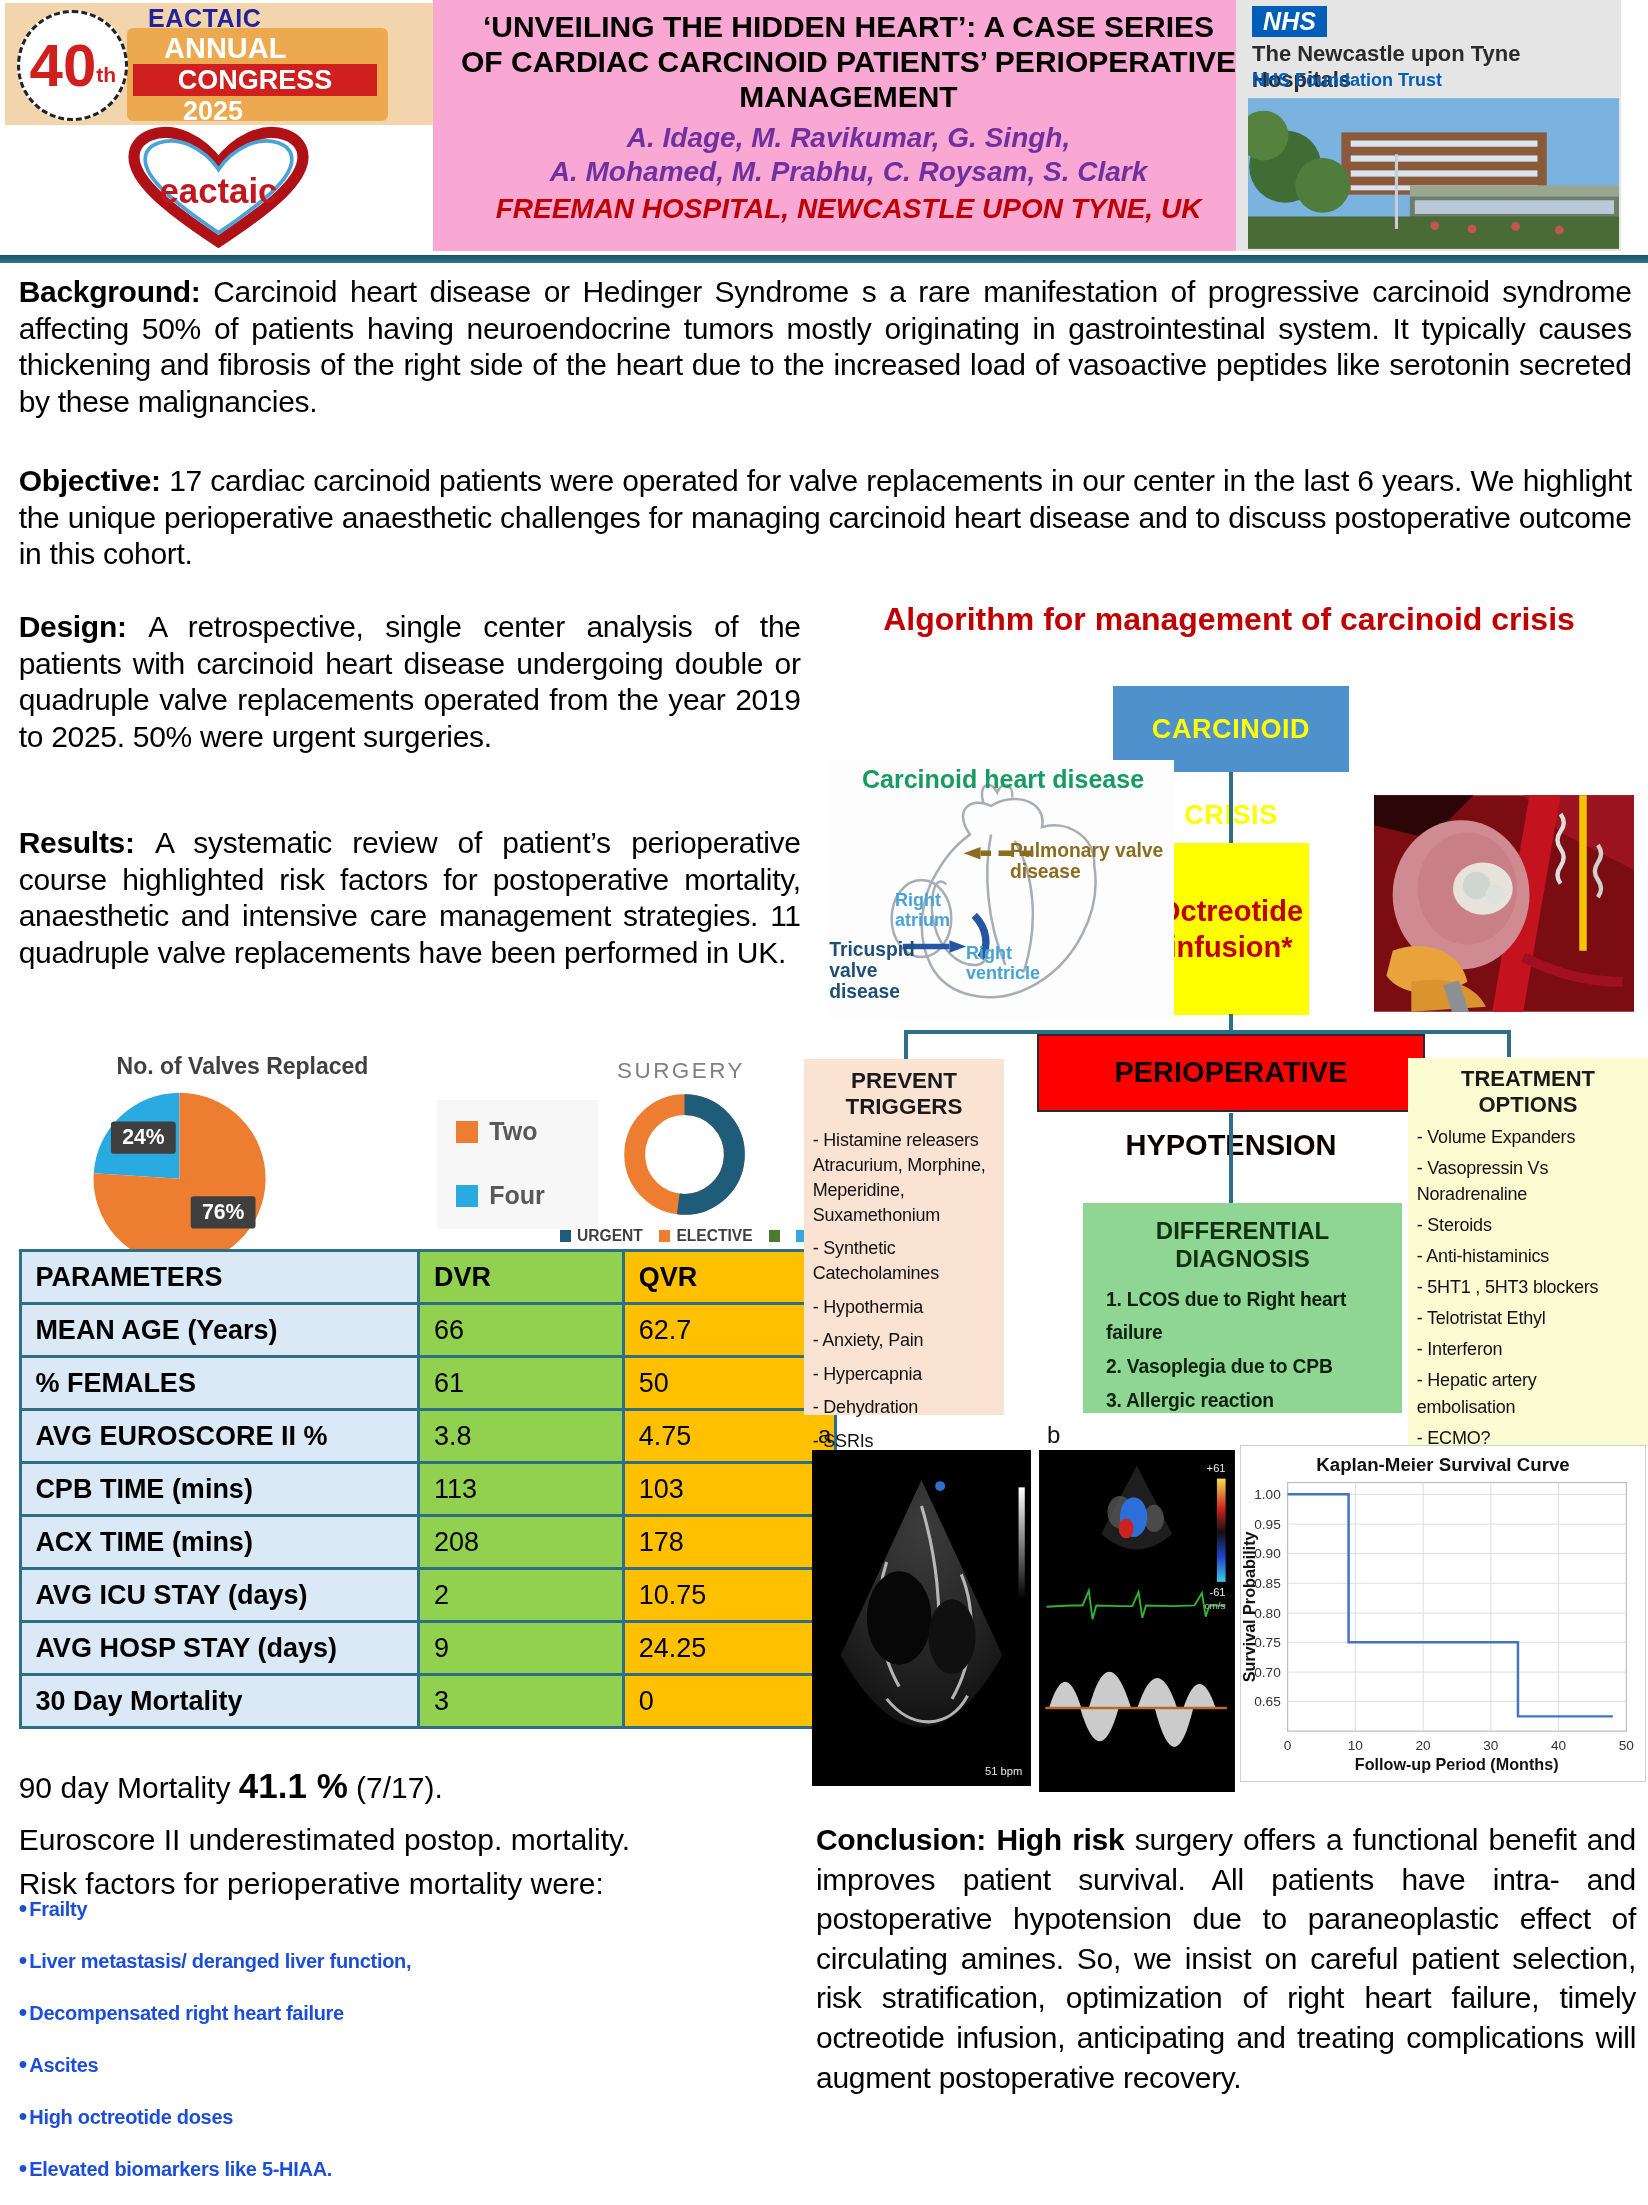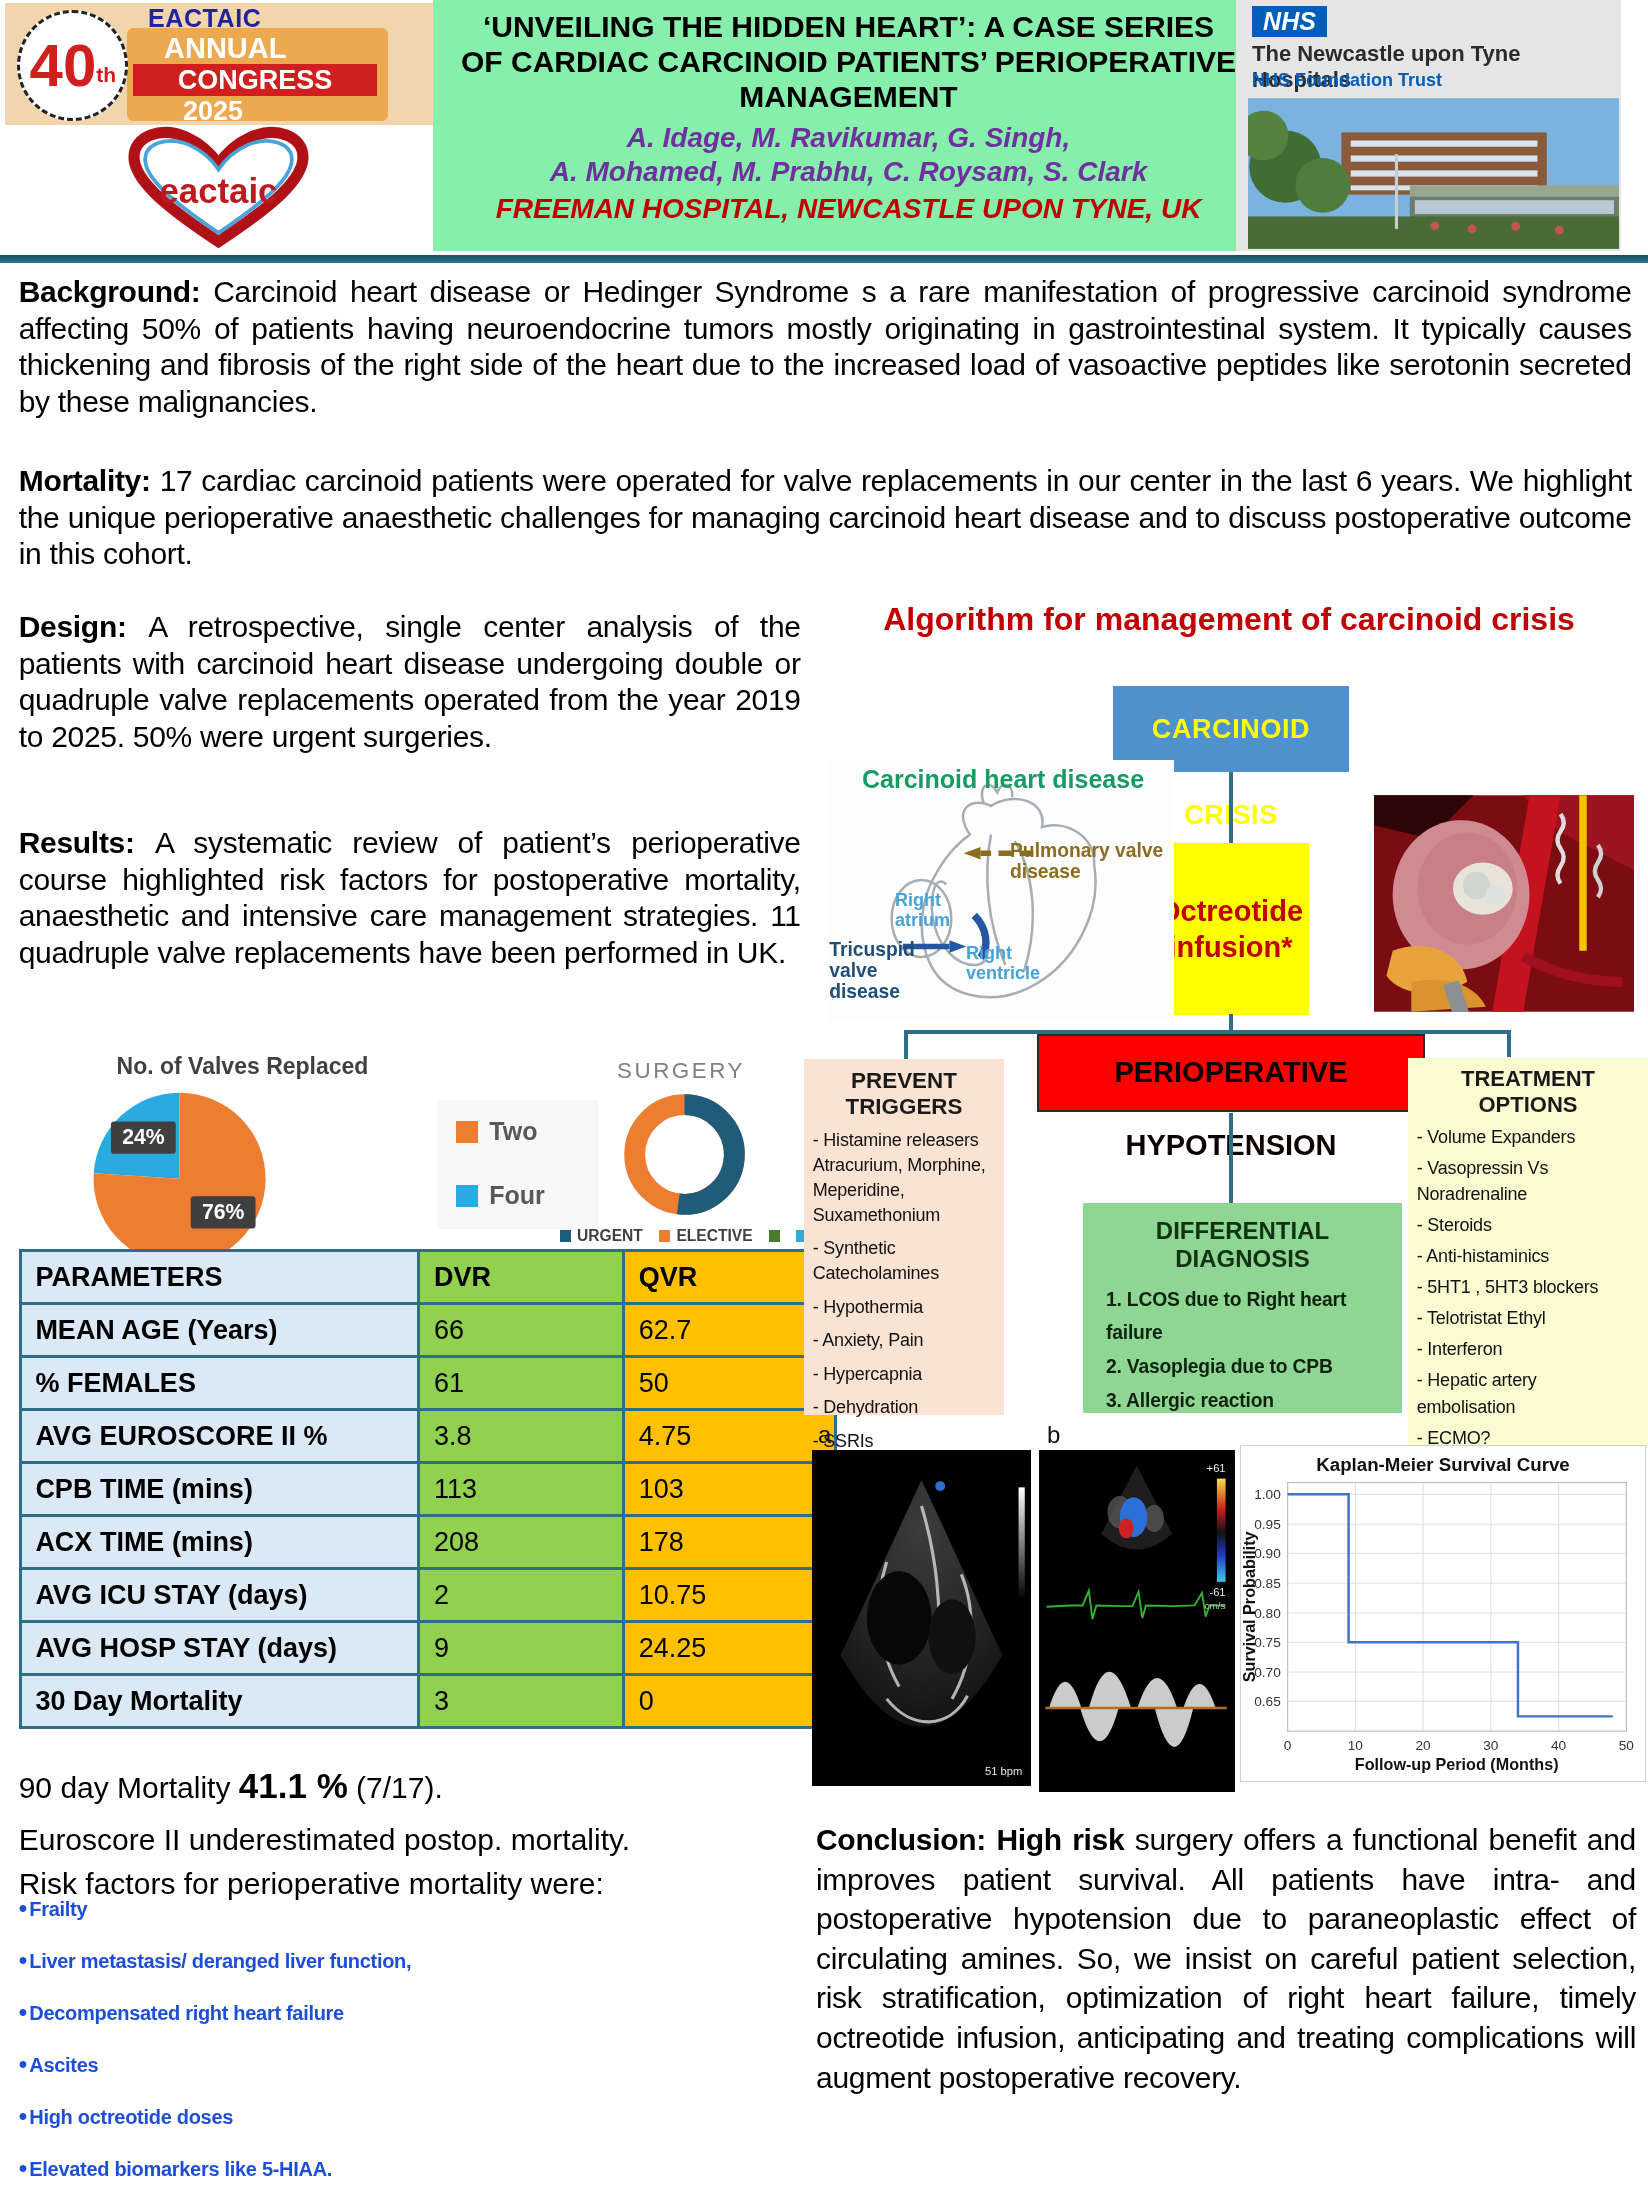--- a/index.html
+++ b/index.html
@@ -1,21 +1,21 @@
 <!DOCTYPE html>
 <html style="font-size:10px"><head>
 <meta charset="utf-8">
 <style>
   html,body{margin:0;padding:0;background:#ffffff;}
   #poster{position:relative;width:1649px;height:2205px;background:#ffffff;overflow:hidden;
           font-family:"Liberation Sans","DejaVu Sans",sans-serif;color:#000;}
   .abs{position:absolute;}
 
   
-  .hdr-center{left:433px;top:0;width:831px;height:251px;background:#86efac;text-align:center;}
+  .hdr-center{left:433px;top:0;width:831px;height:251px;background:#f9a8d4;text-align:center;}
   .poster-title{margin:10px auto 0;width:778px;font-size:30px;font-weight:800;line-height:1.16;color:#000;}
   .authors{width:778px;margin:6.2px auto 0;font-size:28px;font-weight:700;font-style:italic;color:#7030a0;line-height:1.22;}
   .affiliation{width:803px;margin:3.7px auto 0;font-size:28px;font-weight:700;font-style:italic;color:#c00000;}
 
   .logo-left{left:5px;top:0;width:428px;height:251px;background:#fff;}
   .congress{position:absolute;left:0;top:2.5px;width:428px;height:122px;background:#f2d5ac;}
   .congress-orange{position:absolute;left:122px;top:25px;width:261px;height:93px;background:#eda94f;border-radius:6.2px;}
   .c-org{position:absolute;left:143px;top:1.2px;width:224px;font-size:25px;font-weight:800;color:#20239b;letter-spacing:0.6px;}
   .c-annual{position:absolute;left:159px;top:29px;width:205px;font-size:29px;font-weight:800;color:#fff;}
   .c-congress{position:absolute;left:128px;top:61px;width:244px;height:32px;background:#cf1f1f;color:#fff;
@@ -170,21 +170,21 @@
       <rect x="236" y="90" width="5" height="120" fill="#c9cdd2"></rect>
     </svg>
   </div>
 
   <div class="abs rule"></div>
 
   <div id="background" class="abs para">
     <span class="plabel">Background: </span><span>Carcinoid heart disease or Hedinger Syndrome s a rare manifestation of progressive carcinoid syndrome affecting 50% of patients having neuroendocrine tumors mostly originating in gastrointestinal system. It typically causes thickening and fibrosis of the right side of the heart due to the increased load of vasoactive peptides like serotonin secreted by these malignancies.</span>
   </div>
   <div id="objective" class="abs para">
-    <span class="plabel">Mortality: </span><span>17 cardiac carcinoid patients were operated for valve replacements in our center in the last 6 years. We highlight the unique perioperative anaesthetic challenges for managing carcinoid heart disease and to discuss postoperative outcome in this cohort.</span>
+    <span class="plabel">Objective: </span><span>17 cardiac carcinoid patients were operated for valve replacements in our center in the last 6 years. We highlight the unique perioperative anaesthetic challenges for managing carcinoid heart disease and to discuss postoperative outcome in this cohort.</span>
   </div>
   <div id="design" class="abs para">
     <span class="plabel">Design: </span><span>A retrospective, single center analysis of the patients with carcinoid heart disease undergoing double or quadruple valve replacements operated from the year 2019 to 2025. 50% were urgent surgeries.</span>
   </div>
   <div id="results" class="abs para">
     <span class="plabel">Results: </span><span>A systematic review of patient’s perioperative course highlighted risk factors for postoperative mortality, anaesthetic and intensive care management strategies. 11 quadruple valve replacements have been performed in UK.</span>
   </div>
 
   <div class="abs pie-title">No. of Valves Replaced</div>
   <svg class="abs pie-svg" width="187" height="187" viewBox="0 0 300 300">

